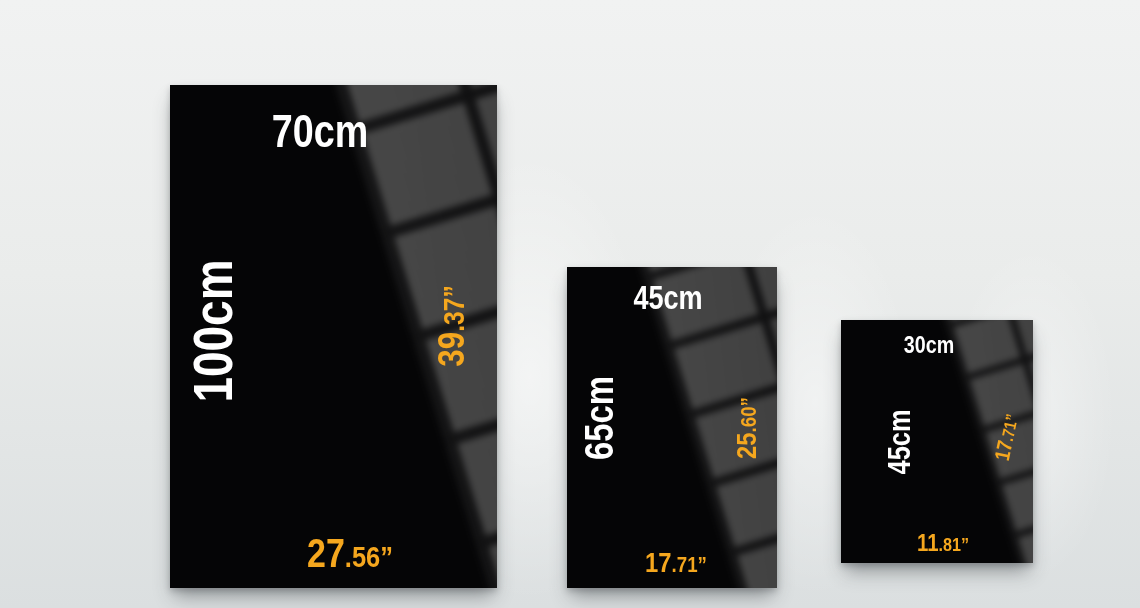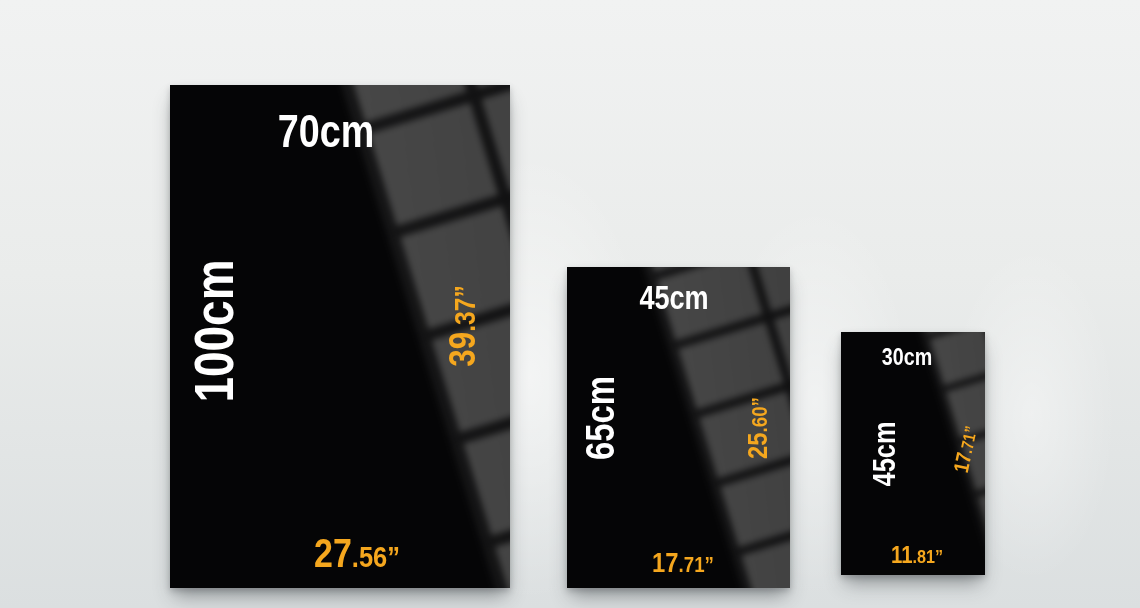--- a/index.html
+++ b/index.html
@@ -17,21 +17,20 @@
       radial-gradient(ellipse 170px 320px at 46.5% 62%, rgba(255,255,255,0.55), rgba(255,255,255,0) 70%),
       radial-gradient(ellipse 140px 280px at 71.5% 66%, rgba(255,255,255,0.45), rgba(255,255,255,0) 70%),
       radial-gradient(ellipse 120px 240px at 90.5% 68%, rgba(255,255,255,0.4), rgba(255,255,255,0) 70%);
   }
 
   .poster {
     position: absolute;
     background: #050506;
     overflow: hidden;
     box-shadow: 0 12px 18px -4px rgba(50,55,60,0.45), 0 3px 6px rgba(50,55,60,0.25);
-    padding-left: 13px;
   }
 
   
   .reflection { position: absolute; inset: 0; overflow: hidden; }
   .grid {
     position: absolute;
     top: -10%; left: var(--grid-left);
     width: 160%; height: 150%;
     transform-origin: 0 0;
     transform: rotate(-17deg);
@@ -80,21 +79,21 @@
   }
   .poster-medium {
     left: 567px; top: 267px; width: 210px; height: 321px;
     --grid-left: 30%; --px: 100px; --py: 72px; --gap: 9px;
     --topx: 48%; --topy: 4.5%; --topfs: 33px;
     --sidex: 15%; --sidey: 47%; --sidefs: 40px;
     --diagx: 85.5%; --diagy: 50%; --diagfs: 28px; --diagfs2: 22px;
     --botx: 52%; --botbottom: 3.5%; --botfs: 28px; --botfs2: 22px;
   }
   .poster-small {
-    left: 841px; top: 332px; width: 131px; height: 243px;
+    left: 841px; top: 320px; width: 192px; height: 243px;
     --grid-left: 50%; --px: 62px; --py: 55px; --gap: 7px;
     --topx: 46%; --topy: 5.5%; --topfs: 24px;
     --sidex: 30%; --sidey: 50%; --sidefs: 31px;
     --diagx: 86%; --diagy: 48%; --diagfs: 21px; --diagfs2: 17px; --diagrot: -78deg;
     --botx: 53%; --botbottom: 3.5%; --botfs: 24px; --botfs2: 19px;
   }
 </style>
 </head>
 <body>
 

